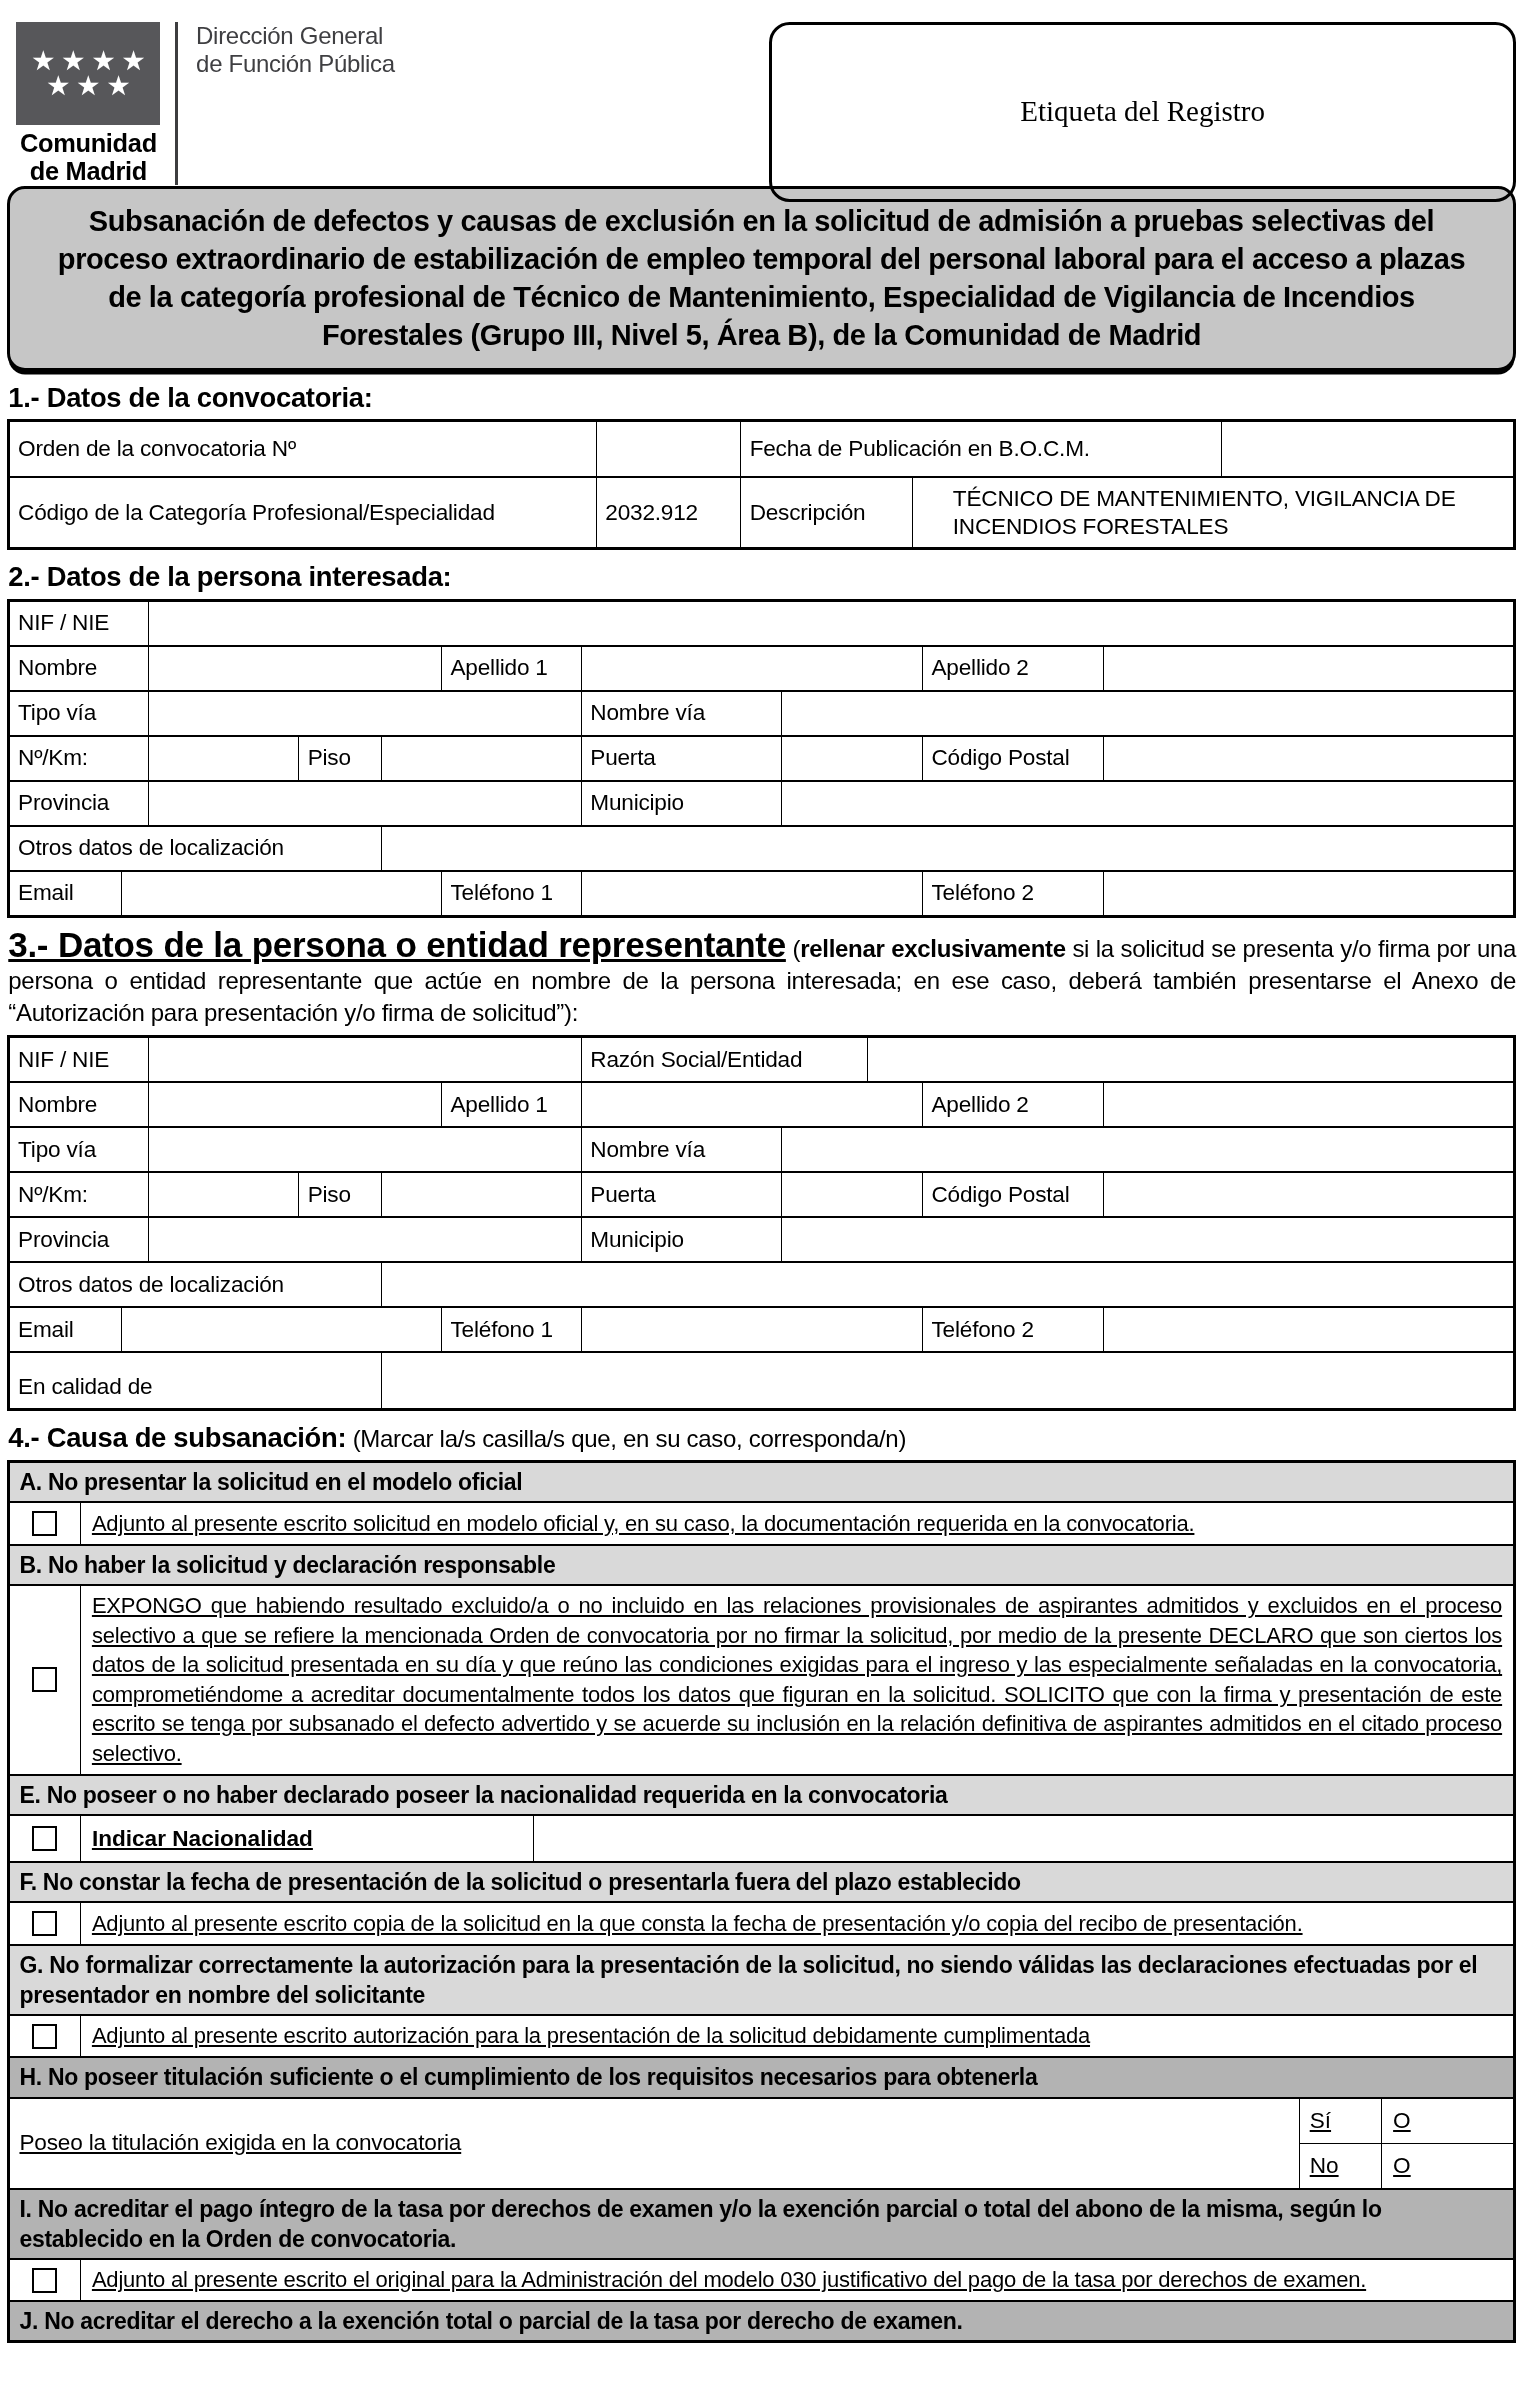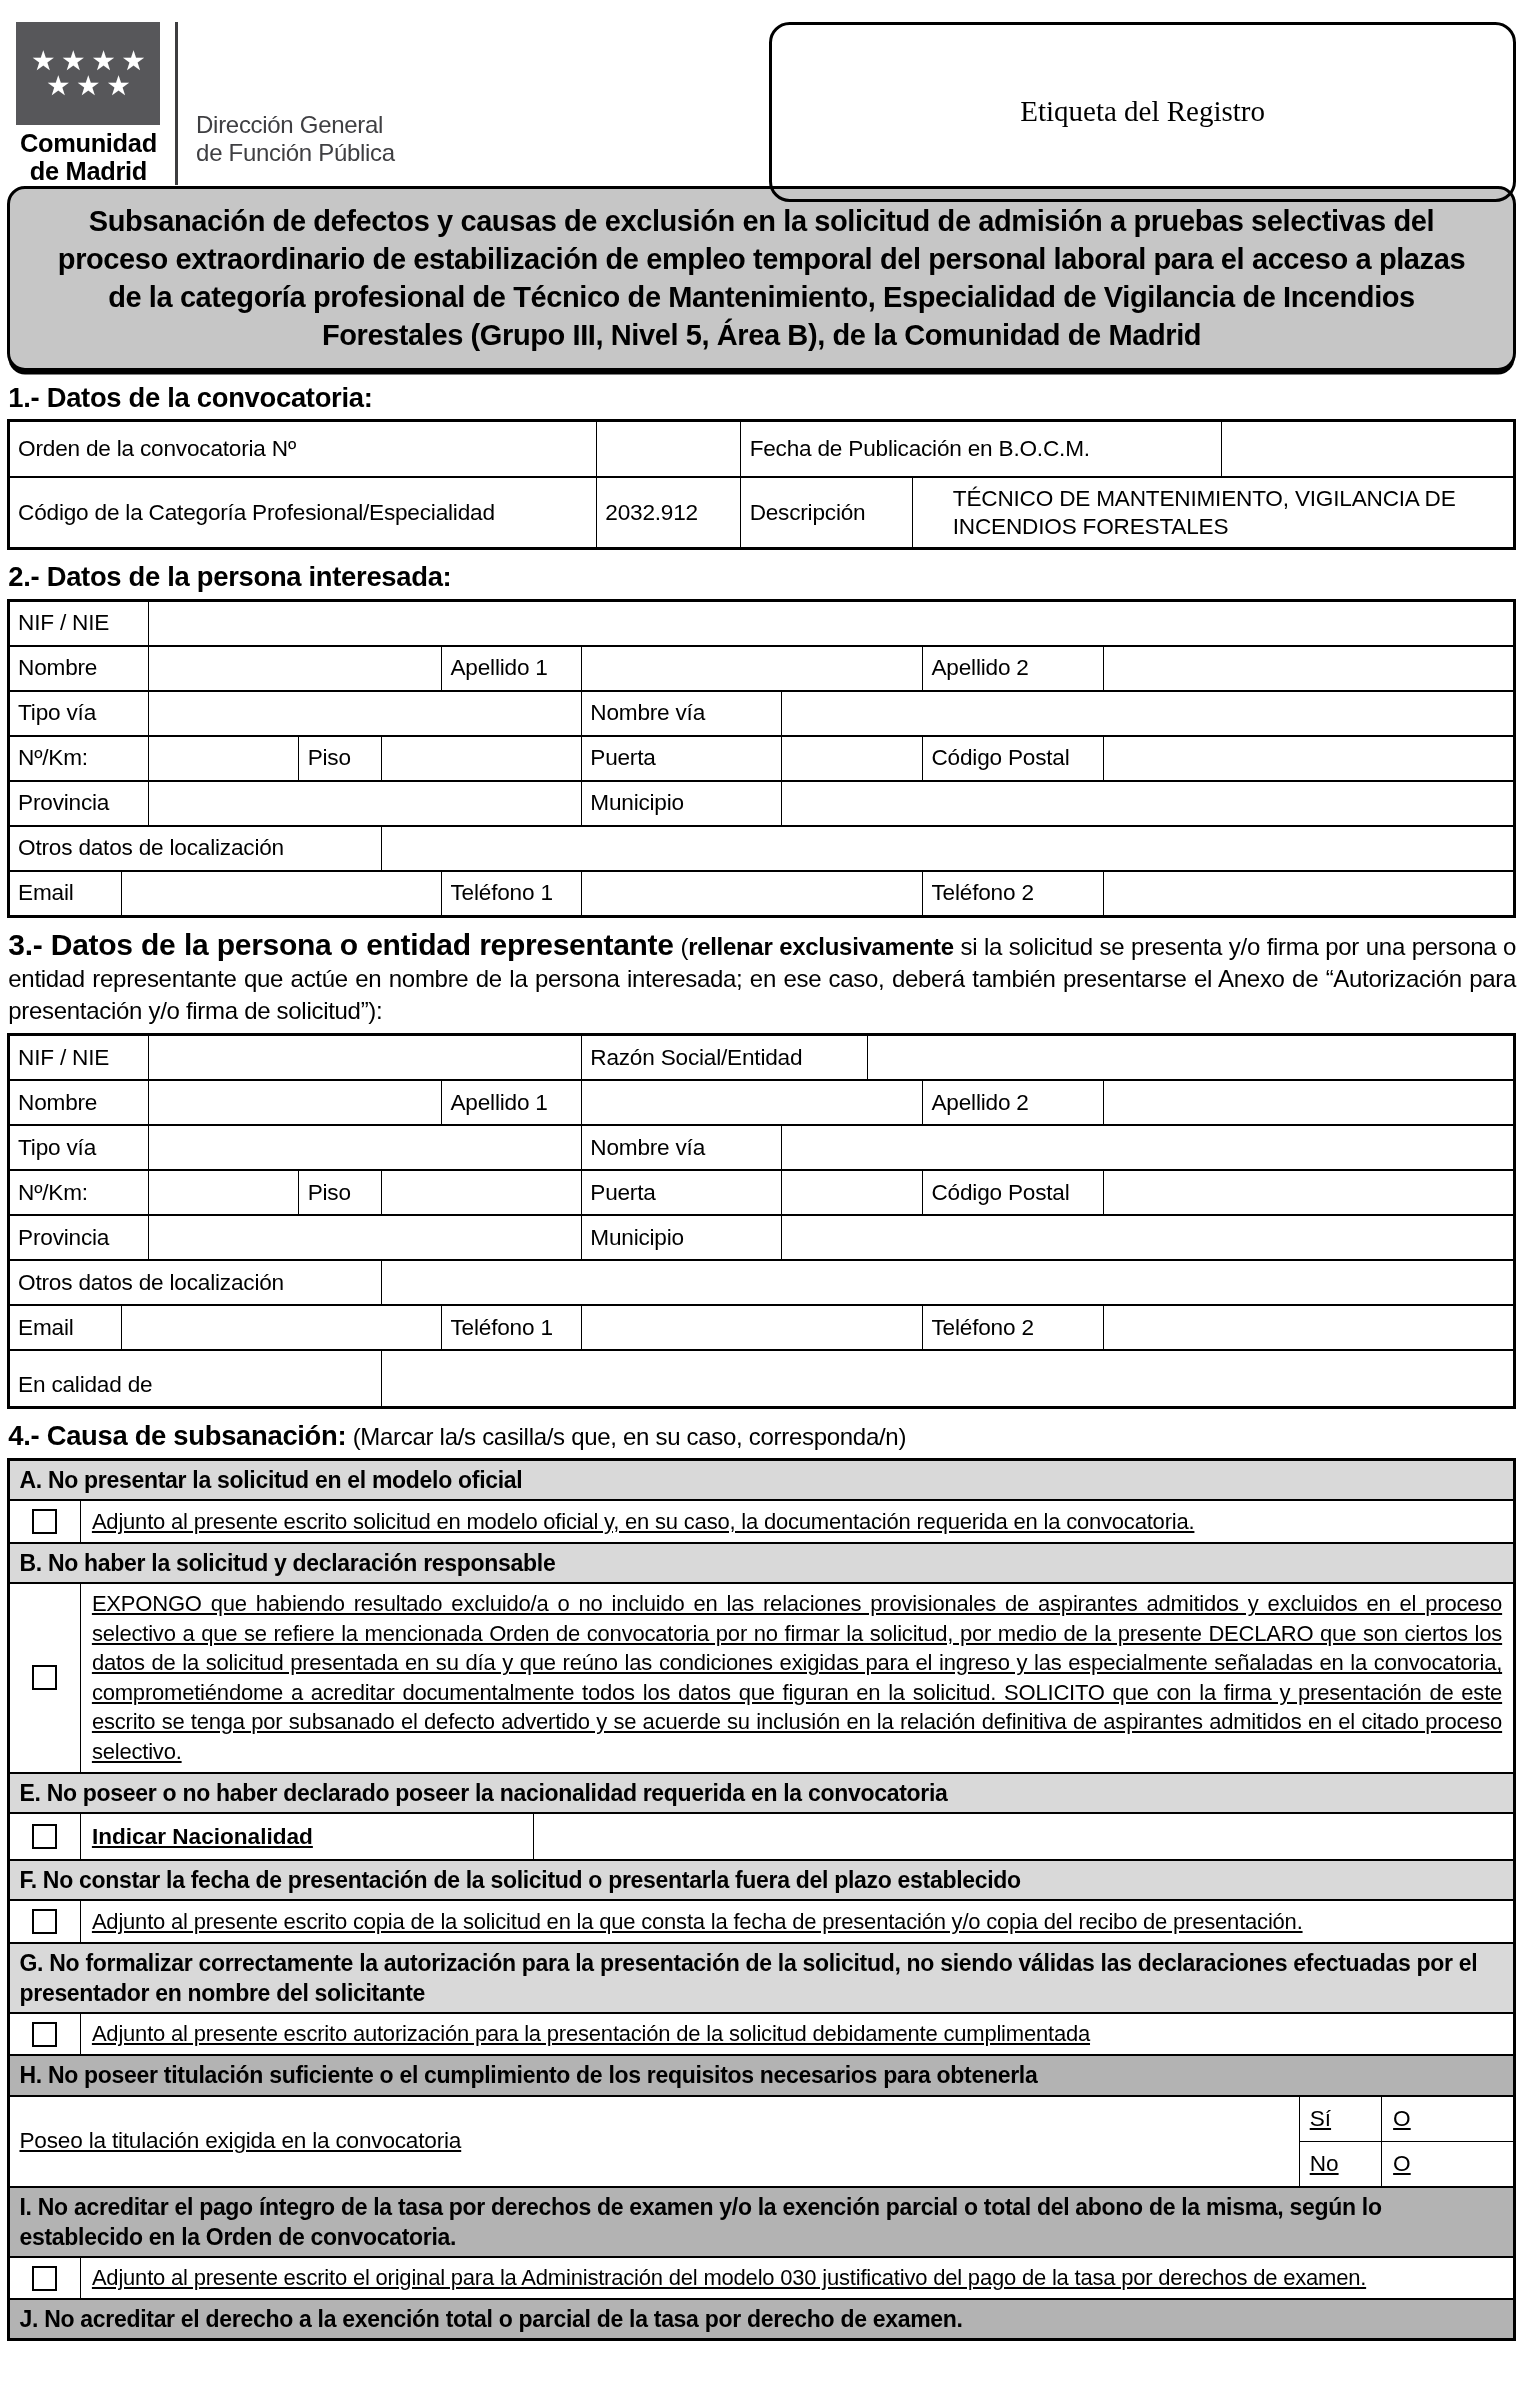--- a/index.html
+++ b/index.html
@@ -9,35 +9,35 @@
 
   
   .hdr { display:flex; align-items:flex-start; justify-content:space-between; height:170px; }
   .hdr-left { display:flex; align-items:stretch; padding-top:12.4px; }
   .logo-col { display:flex; flex-direction:column; align-items:center; width:163px; }
   .flag { width:144px; height:103px; background:#57575a; display:flex; flex-direction:column; justify-content:center; align-items:center; gap:1.4px; }
   .star-row { display:flex; gap:5.5px; color:#fff; font-size:27.4px; line-height:27.4px; }
   .star-row.r2 { margin-top:-4.1px; }
   .logo-caption { margin-top:4.1px; font-weight:bold; font-size:25.4px; line-height:28px; text-align:center; letter-spacing:-0.3px; }
   .hdr-divider { width:2.7px; background:#3d3d3f; margin:0 18px 0 5.5px; }
-  .dept-col { display:flex; flex-direction:column; justify-content:flex-end; gap:2px; padding-bottom:18px; }
+  .dept-col { display:flex; flex-direction:row; justify-content:flex-end; gap:2px; padding-bottom:18px; }
   .dept-line, .consejeria-line { color:#3f3f42; font-size:24px; line-height:28px; letter-spacing:-0.3px; }
   .registry-box { width:747px; height:180px; margin-top:12.4px; border:3.4px solid #000; border-radius:20.6px; display:flex; align-items:center; justify-content:center; }
   .registry-box span { font-family:"Liberation Serif", serif; font-size:29px; }
 
   
   .title-band { margin-top:6.9px; background:#c6c6c6; border:3.4px solid #000; border-radius:18px;
                 box-shadow:0 4.8px 0 -1.4px #000; padding:12.4px 32px 13.7px 32px; text-align:center; }
   .title-band p { font-weight:bold; font-size:29px; line-height:38px; letter-spacing:-0.4px; }
 
   
   .sec-head { font-weight:bold; font-size:27.4px; letter-spacing:-0.3px; margin:11px 0 5.5px 1.4px; }
   .sec-head .note { font-weight:normal; font-size:24px; }
   .sec3-intro { font-size:24px; line-height:32px; letter-spacing:-0.3px; text-align:justify; margin:11px 0 6.9px 1.4px; }
-  .sec3-intro .b { font-weight:bold; font-size:30px; }
+  .sec3-intro .b { font-weight:bold; font-size:35px;text-decoration:underline; }
   .sec3-intro .bn { font-weight:bold; }
 
   
   .ftable { border:3.4px solid #000; }
   .frow { display:flex; border-top:2.7px solid #000; }
   .frow:first-child { border-top:none; }
   .fcell { min-height:43px; display:flex; align-items:center; padding:4.1px 8.2px; font-size:22.6px; letter-spacing:-0.2px; border-left:1.4px solid #000; }
   .fcell:first-child { border-left:none; }
   .fcell.grow { flex:1; }
   .t1 .fcell { min-height:54px; }

